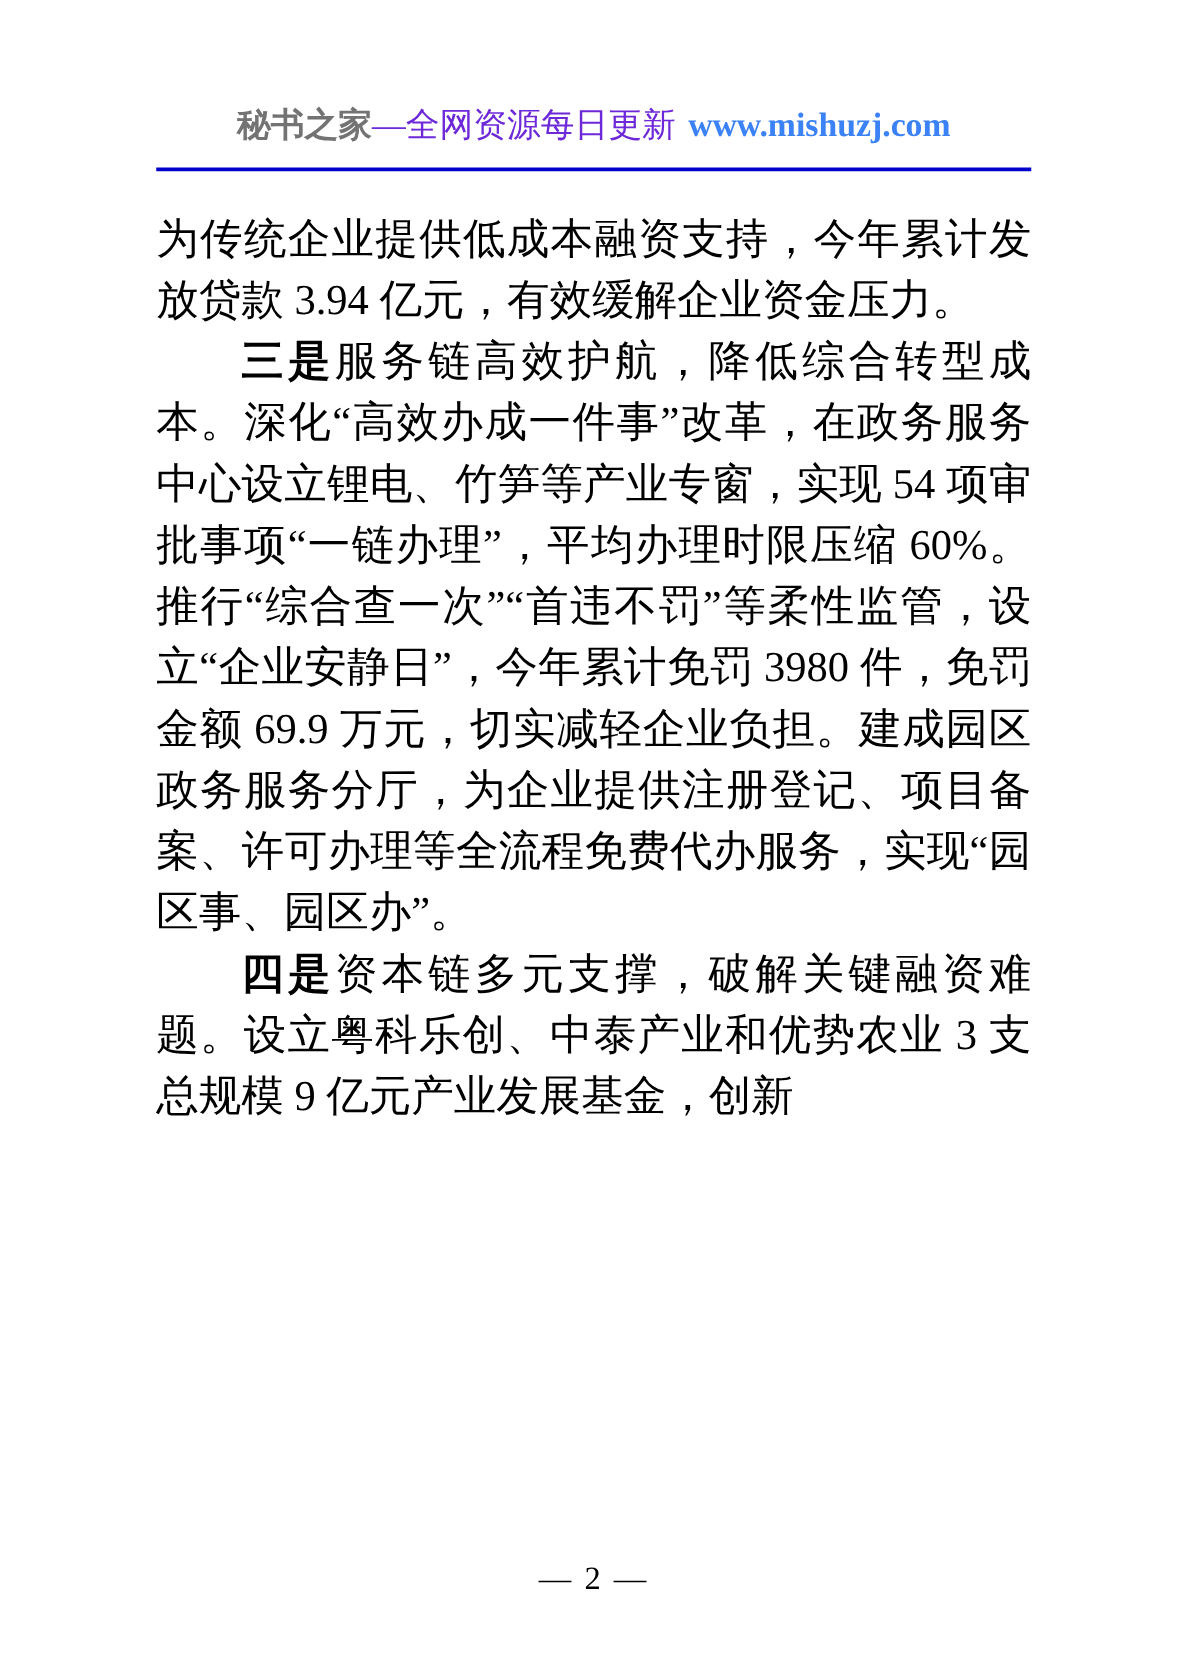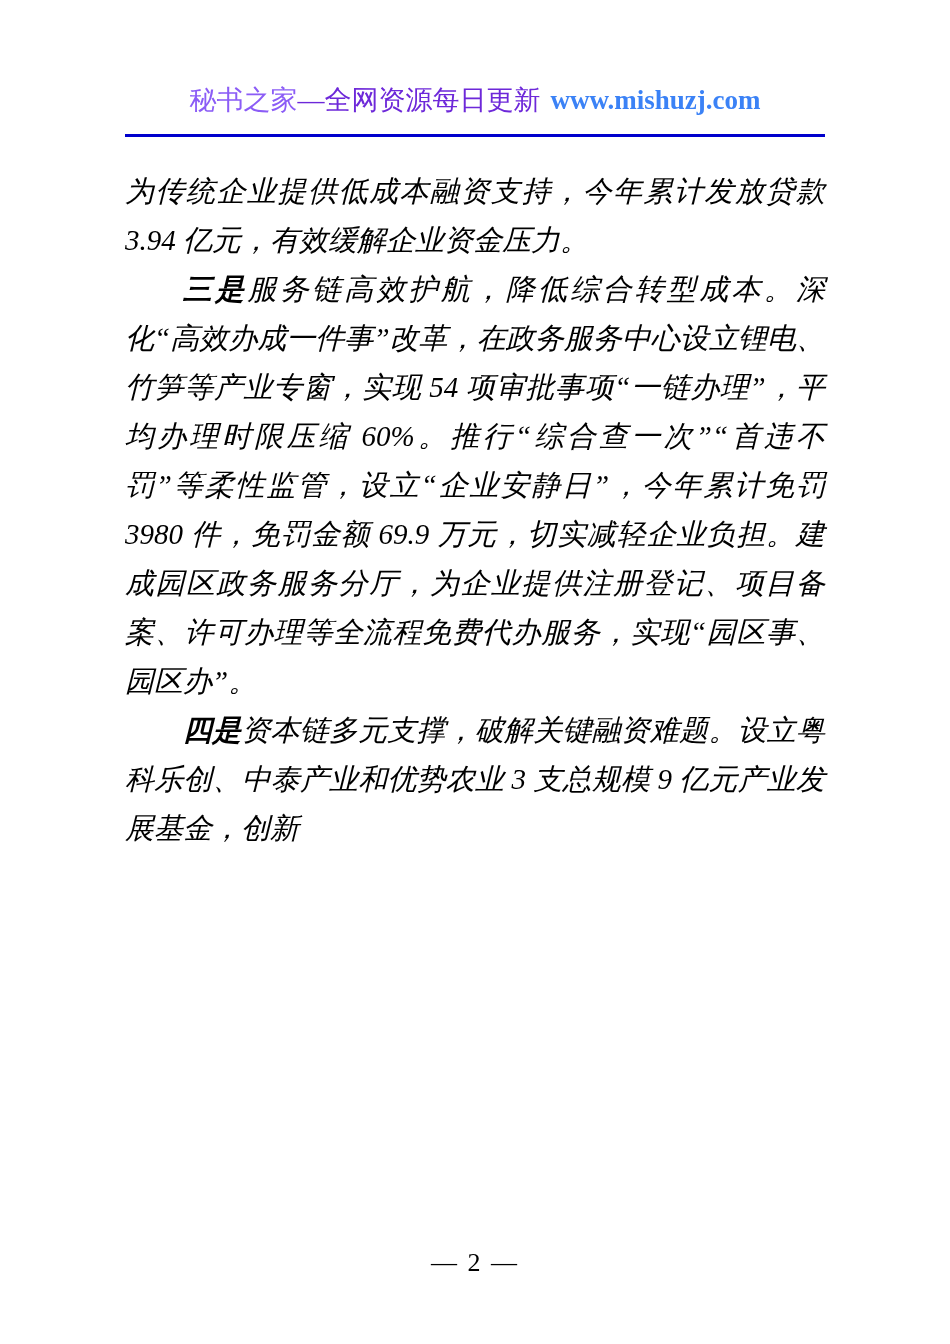--- a/index.html
+++ b/index.html
@@ -21,22 +21,22 @@
   .header {
     padding-top: 82px;
     width: 700px;
     margin: 0 auto;
     text-align: center;
     font-size: 27px;
     line-height: 36px;
     white-space: nowrap;
   }
   .header .site {
-    color: #8b5cf6;
-    font-weight: normal;
+    color: #737373;
+    font-weight: bold;
   }
   .header .tagline {
     color: #6d28d9;
     font-weight: normal;
   }
   .header .url {
     color: #3b82f6;
     font-weight: bold;
     margin-left: 10px;
     text-decoration: none;
@@ -44,24 +44,23 @@
   }
   .rule {
     width: 700px;
     margin: 16px auto 0 auto;
     border-bottom: 3px solid #0000cc;
     height: 0;
   }
   .doc-body {
     width: 700px;
     margin: 30px auto 0 auto;
-    font-size: 29px;
+    font-size: 34px;
     line-height: 49px;
     text-align: justify;
-    font-style: italic;
   }
   .para {
     margin: 0;
     padding: 0;
   }
   .para.indent {
     text-indent: 2em;
   }
   .para .lead {
     font-weight: bold;

